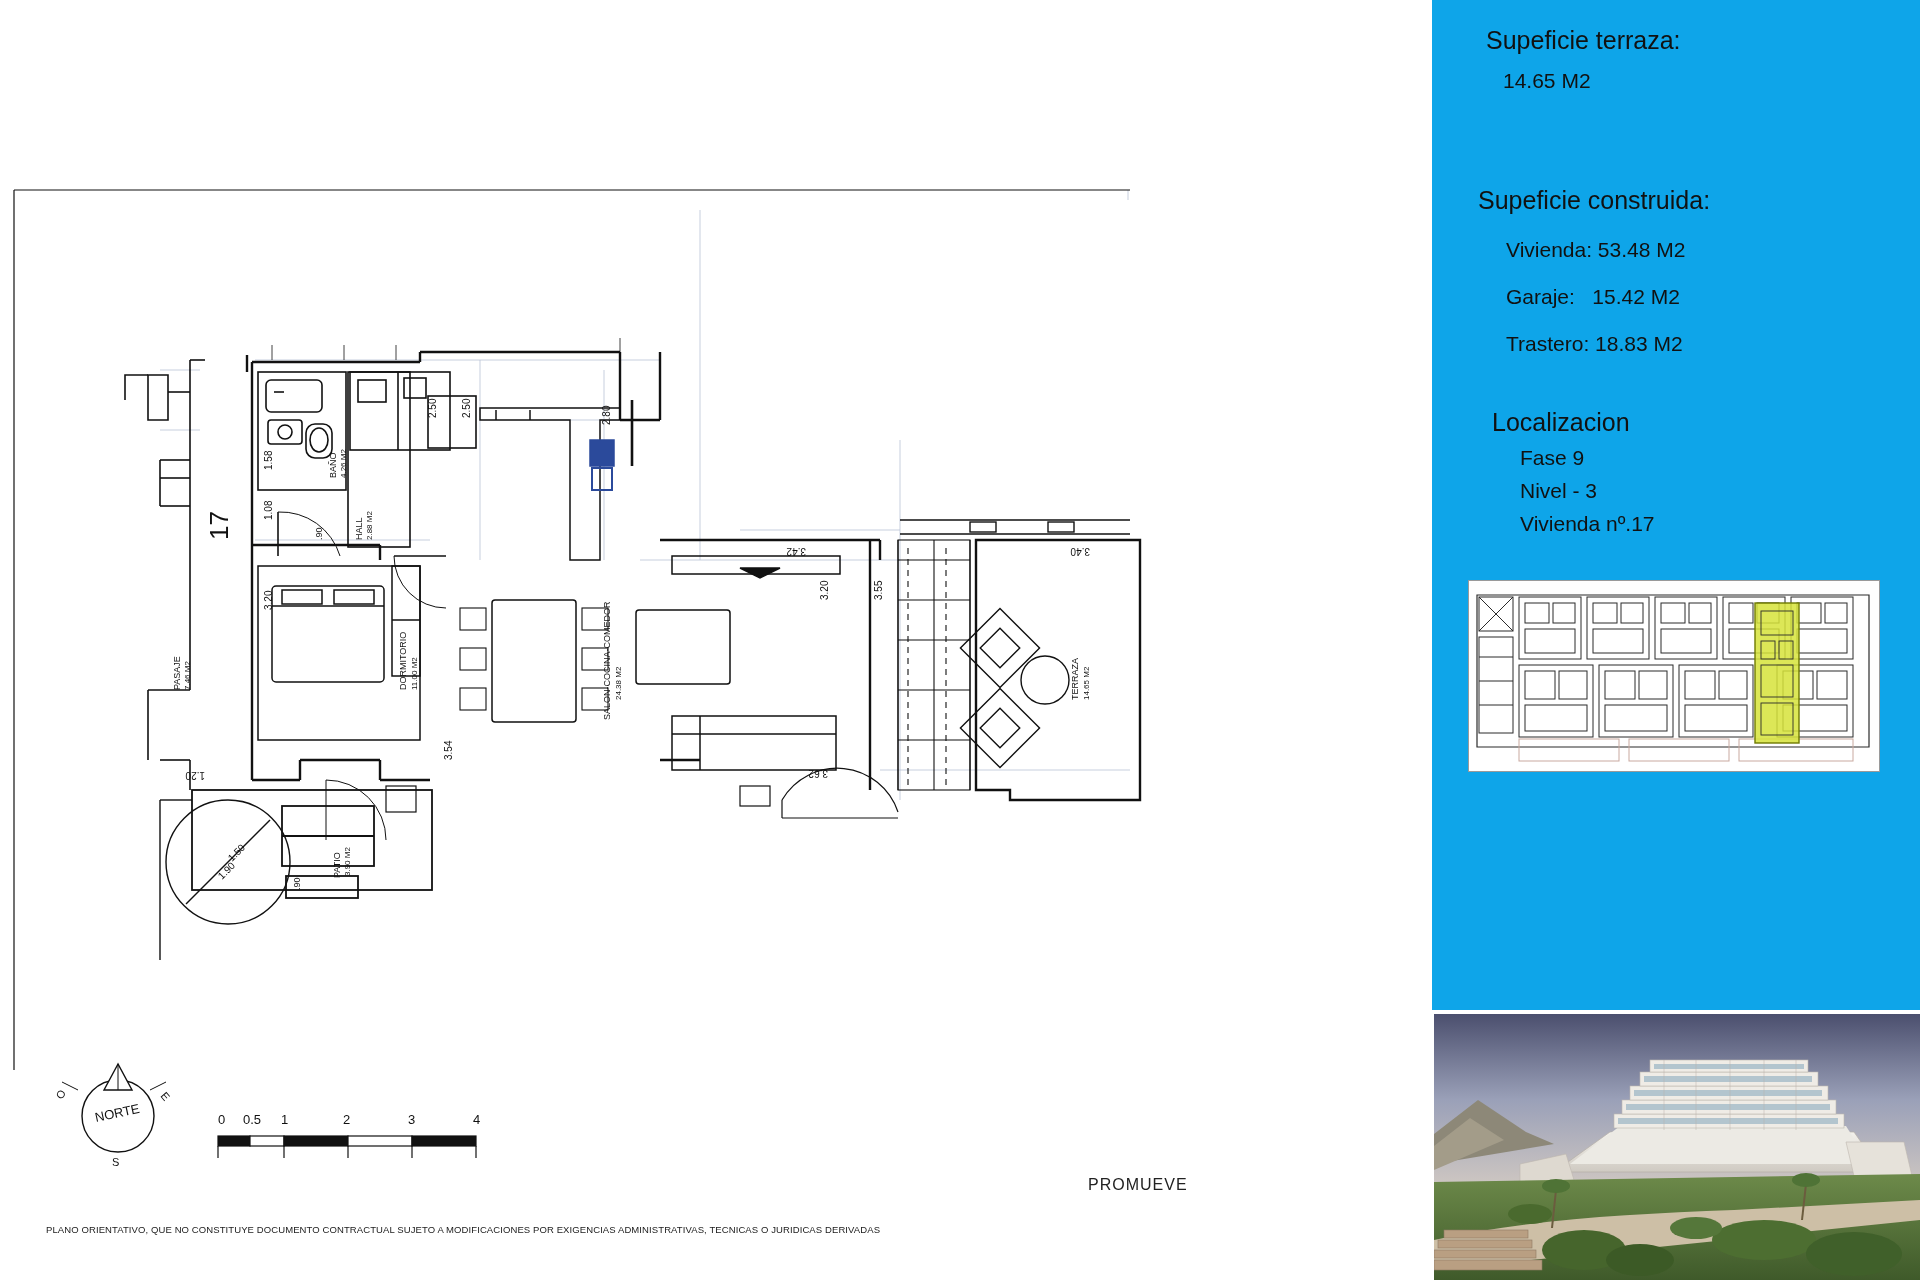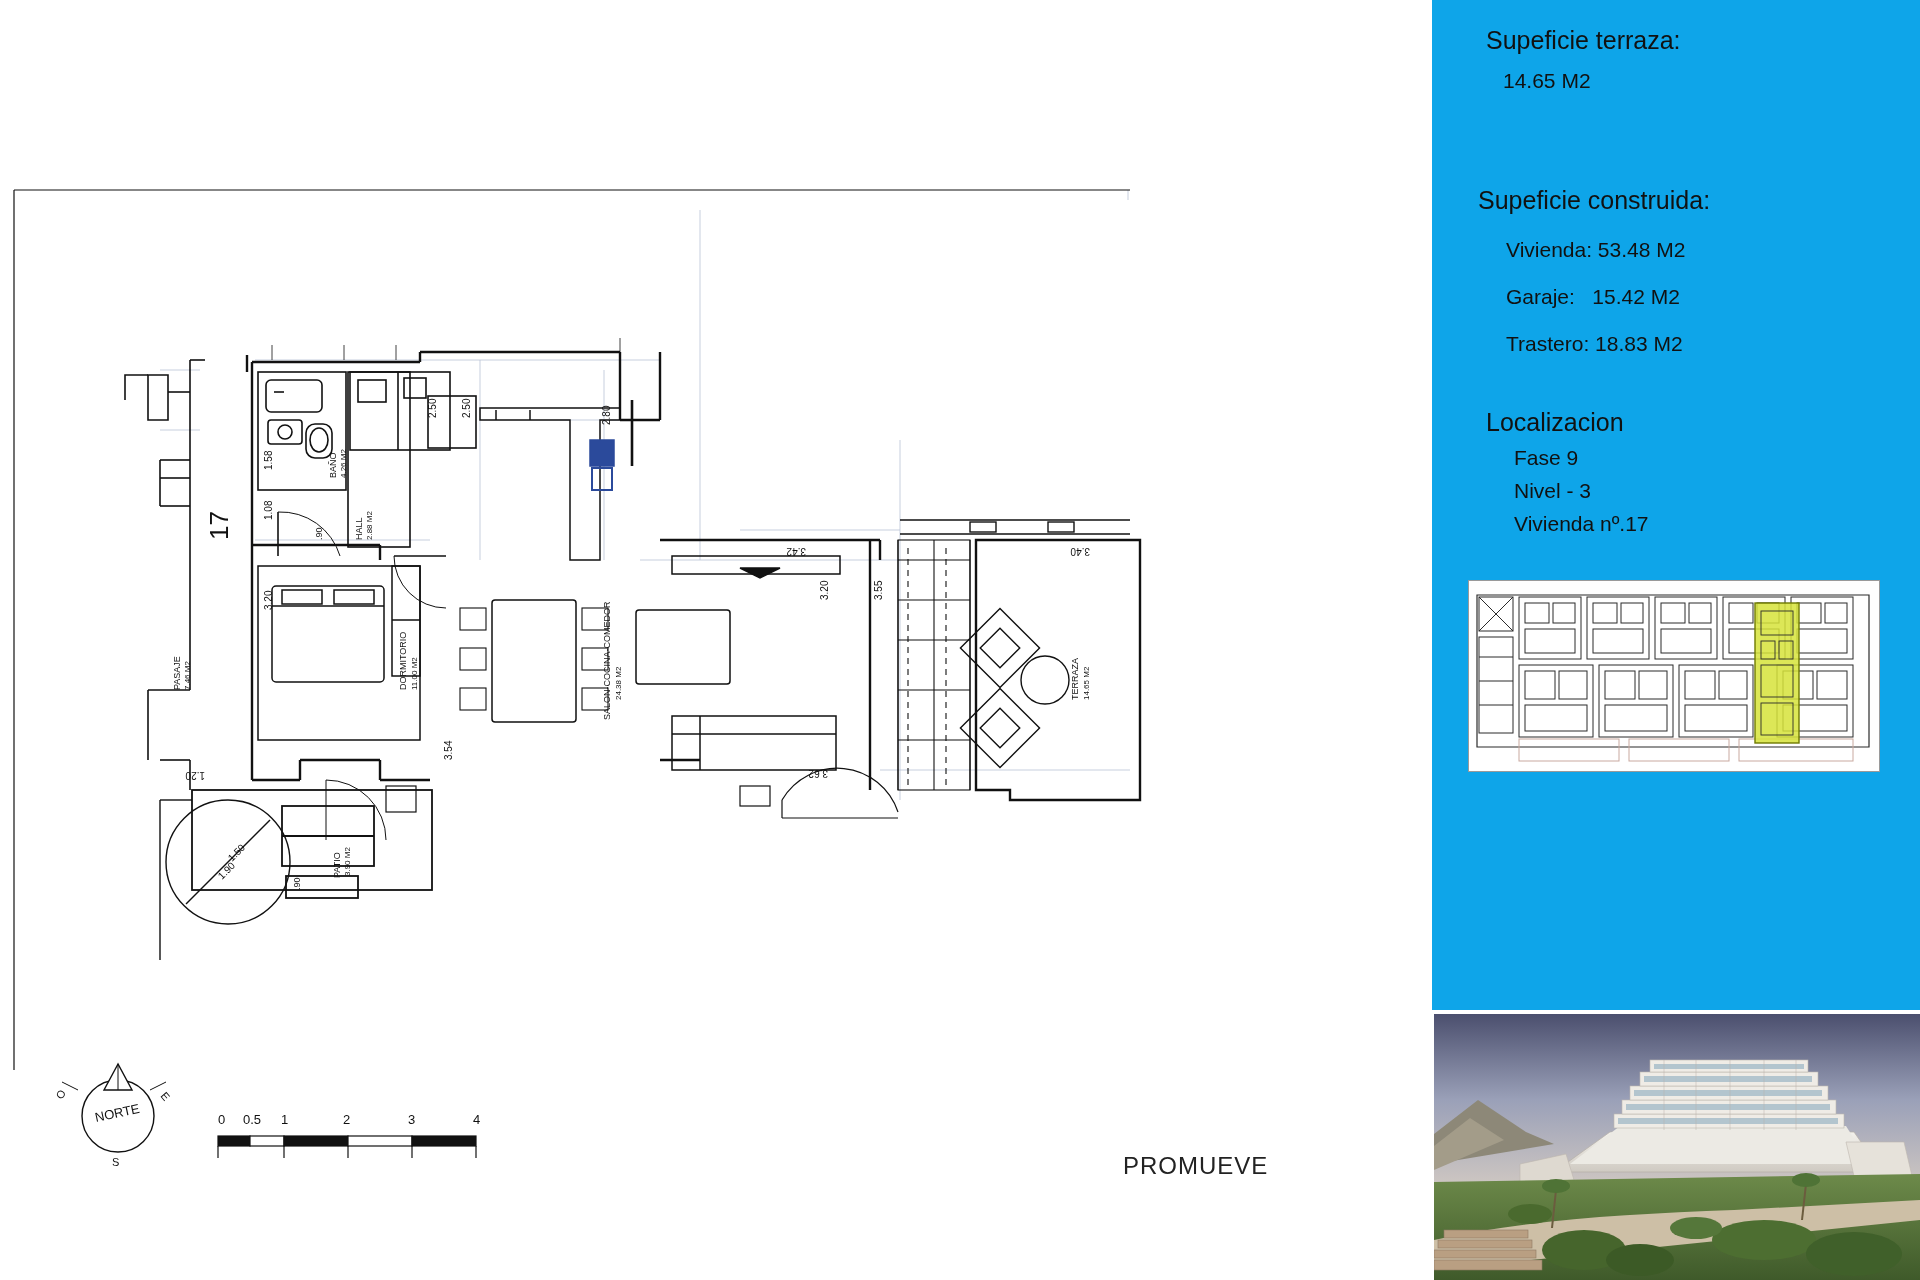--- a/index.html
+++ b/index.html
@@ -59,21 +59,21 @@
     white-space: pre;
   }
 
   #terraza-block { left: 54px; top: 26px; }
   #terraza-block .ln { margin-top: 14px; margin-left: 17px; }
 
   #construida-block { left: 46px; top: 186px; }
   #construida-block .ln { margin-top: 23px; margin-left: 28px; }
   #construida-block .ln:first-of-type { margin-top: 16px; }
 
-  #localizacion-block { left: 54px; top: 408px; }
+  #localizacion-block { left: 60px; top: 408px; }
   #localizacion-block .ln { margin-top: 9px; margin-left: 28px; }
   #localizacion-block .ln:first-of-type { margin-top: 16px; }
 
   
   #keyplan {
     position: absolute;
     left: 36px; top: 580px;
     width: 410px; height: 190px;
     background: #ffffff;
     border: 1px solid #9a9a9a;
@@ -85,26 +85,25 @@
     position: absolute;
     left: 1434px; top: 1014px;
     width: 486px; height: 266px;
     overflow: hidden;
   }
   #render-photo svg { display: block; }
 
   
   #promueve {
     position: absolute;
-    left: 1088px; top: 1152px;
-    font-size: 24px;
+    left: 1088px; top: 1176px;
+    font-size: 16px;
     letter-spacing: 1px;
     color: #222;
     font-family: "Liberation Sans", sans-serif;
-    margin-left: 35px;
   }
 
   
 </style>
 </head>
 <body>
 
 <div id="plan-panel">
 
   <svg class="plan-svg" width="1432" height="1280" viewBox="0 0 1432 1280">
@@ -412,20 +411,21 @@
         <line x1="348" y1="1146" x2="348" y2="1158"></line>
         <line x1="412" y1="1146" x2="412" y2="1158"></line>
         <line x1="476" y1="1146" x2="476" y2="1158"></line>
       </g>
     </g>
   </svg>
 
   <div id="promueve">PROMUEVE</div>
 
   <div id="disclaimer">
+    <div>PLANO ORIENTATIVO, QUE NO CONSTITUYE DOCUMENTO CONTRACTUAL SUJETO A MODIFICACIONES  POR EXIGENCIAS ADMINISTRATIVAS, TECNICAS O JURIDICAS DERIVADAS</div>
   </div>
 </div>
 
 <div id="info-panel">
 
   <div class="blk" id="terraza-block">
     <div class="hdr">Supeficie terraza:</div>
     <div class="ln">14.65 M2</div>
   </div>
 

